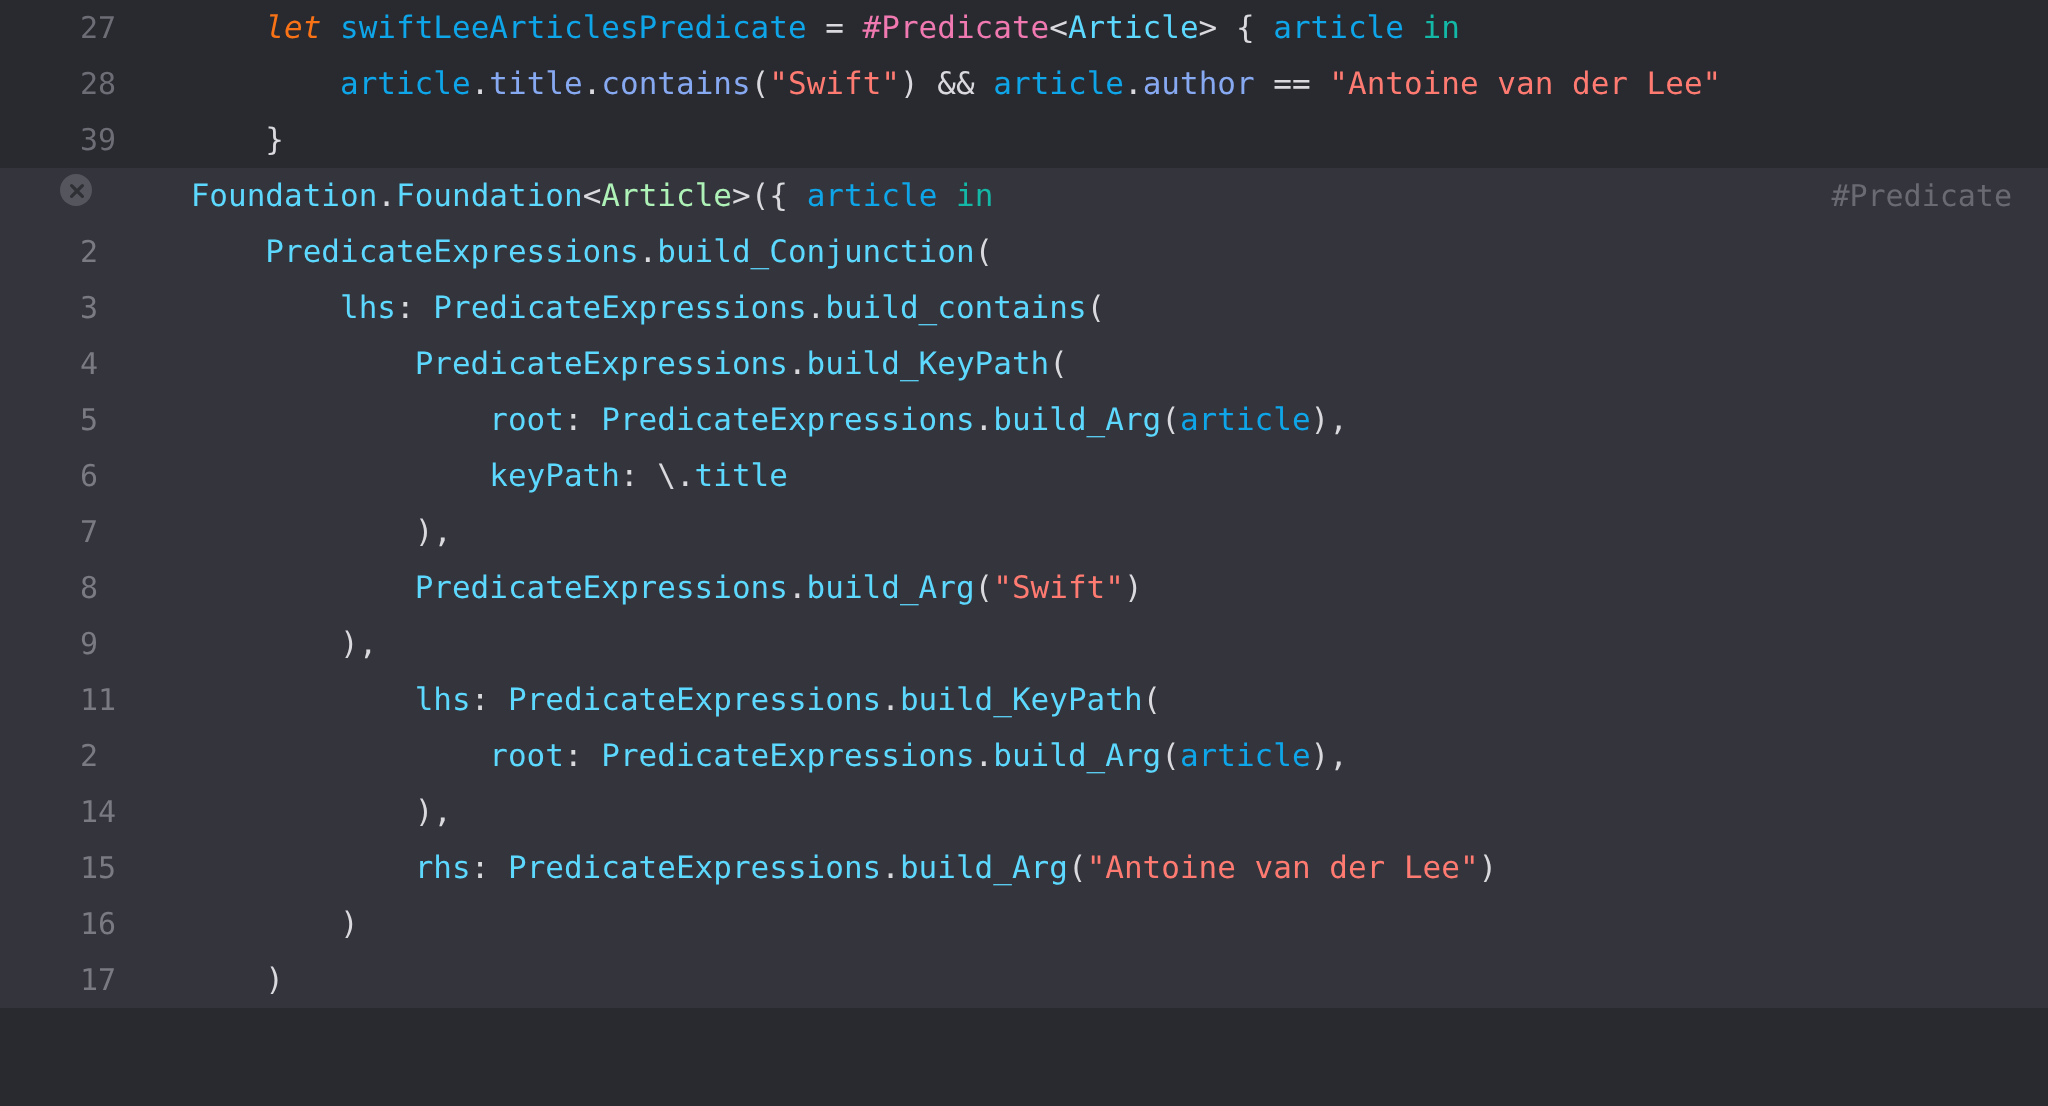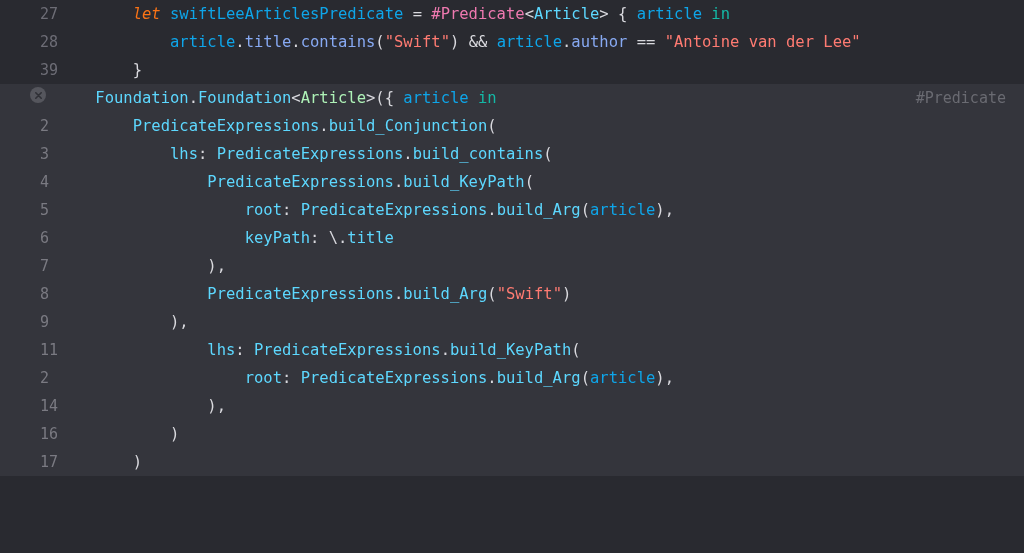--- a/index.html
+++ b/index.html
@@ -130,20 +130,24 @@
     </div>
     <div class="row">
       <div class="gutter">2</div>
       <div class="code"><span>                    </span><span class="t-type">root</span><span>: </span><span class="t-type">PredicateExpressions</span><span>.</span><span class="t-type">build_Arg</span><span>(</span><span class="t-id">article</span><span>),</span></div>
     </div>
     <div class="row">
       <div class="gutter">14</div>
       <div class="code"><span>                </span><span>),</span></div>
     </div>
     <div class="row">
+      <div class="gutter">15</div>
+      <div class="code"><span>                </span><span class="t-type">rhs</span><span>: </span><span class="t-type">PredicateExpressions</span><span>.</span><span class="t-type">build_Arg</span><span>(</span><span class="t-str">"Antoine van der Lee"</span><span>)</span></div>
+    </div>
+    <div class="row">
       <div class="gutter">16</div>
       <div class="code"><span>            </span><span>)</span></div>
     </div>
     <div class="row">
       <div class="gutter">17</div>
       <div class="code"><span>        </span><span>)</span></div>
     </div>
 
   </div>
 

